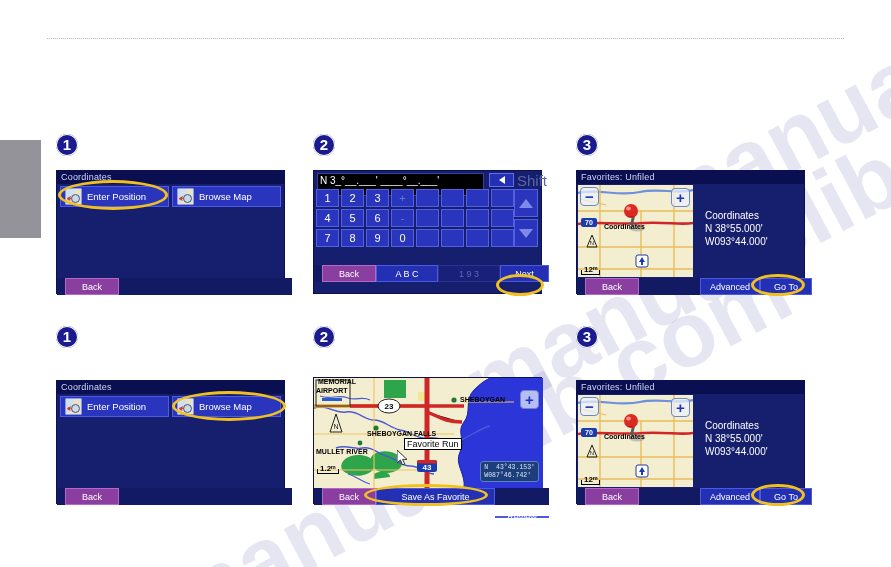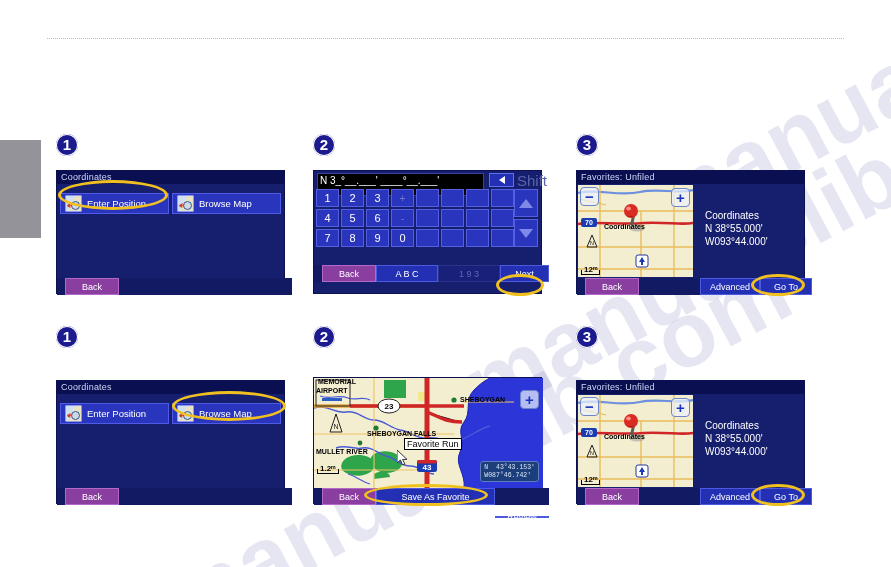--- a/index.html
+++ b/index.html
@@ -48,21 +48,21 @@
   }
   .btn{
     font-size:9px;color:#ffffff;display:flex;align-items:center;justify-content:center;
     box-sizing:border-box;
   }
   .btn-back{background:#8a3fa0;width:54px;border:1px solid #b469c9;}
   .btn-blue{background:#2330b4;border:1px solid #4c5ae0;}
   .btn-dim{background:#18207a;border:1px solid #2b348d;color:#5f68b4;}
 
   
-  .menurow{display:flex;gap:3px;padding:9px 3px 0 3px;box-sizing:border-box;}
+  .menurow{display:flex;gap:3px;padding:2px 3px 0 3px;box-sizing:border-box;}
   .menubtn{
     flex:1;height:21px;background:#2a35bd;border:1px solid #4f5be6;
     display:flex;align-items:center;gap:5px;padding-left:4px;box-sizing:border-box;
     color:#ffffff;font-size:9.5px;
   }
   .mapicon{
     width:15px;height:15px;flex:0 0 15px;border:1px solid #8f98e8;
     background:
       linear-gradient(115deg,#cfe0f2 0%,#cfe0f2 40%,#e9e2c4 40%,#e9e2c4 100%);
     position:relative;border-radius:1px;overflow:hidden;

